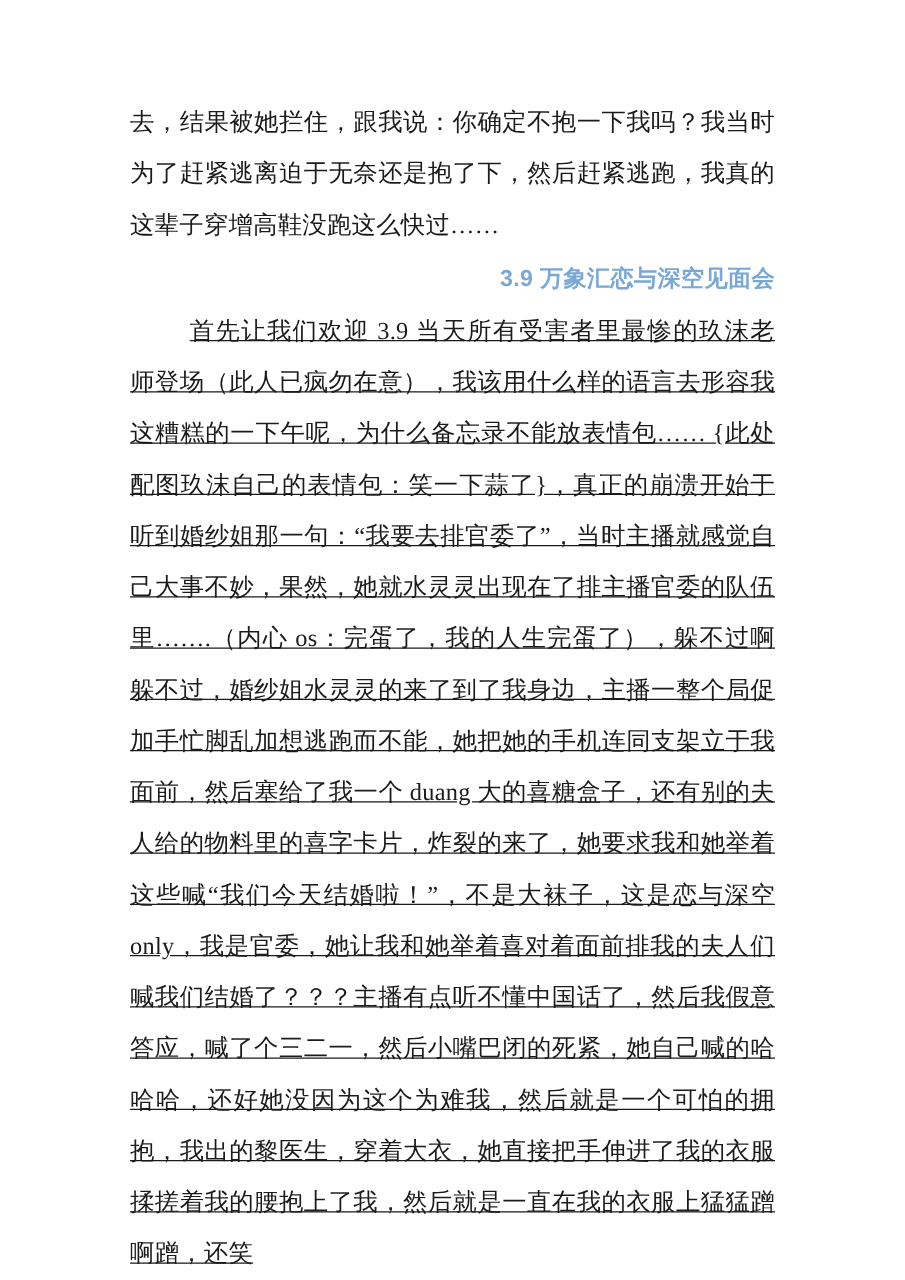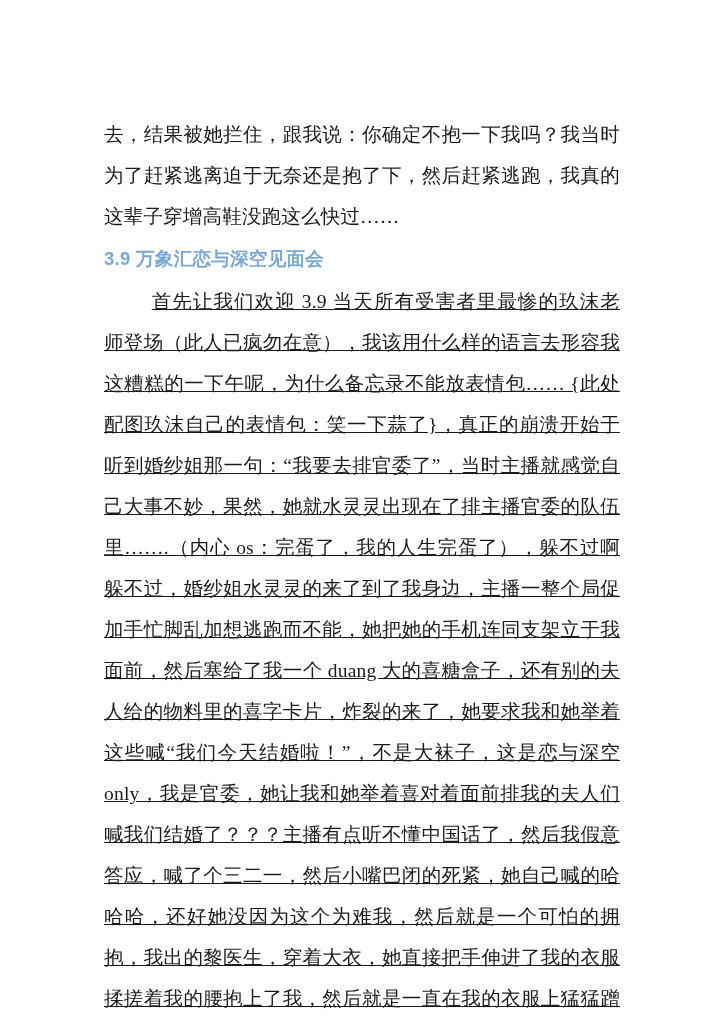--- a/index.html
+++ b/index.html
@@ -12,39 +12,40 @@
     height: 1024px;
     font-family: "Liberation Serif", "DejaVu Serif", serif;
     color: #1a1a1a;
     overflow: hidden;
   }
   .page {
     position: relative;
     width: 724px;
     height: 1024px;
     box-sizing: border-box;
-    padding: 114px 104px 0 104px;
+    padding: 78px 104px 0 104px;
     background: #ffffff;
   }
   .para {
     font-size: 19.5px;
     line-height: 41px;
     letter-spacing: 0.2px;
     text-align: justify;
     text-justify: inter-ideograph;
     margin: 0;
     color: #1b1b1b;
   }
   .heading {
     font-size: 18.5px;
     line-height: 40px;
     color: #7aa8d6;
     margin: 2px 0 0 0;
     letter-spacing: 0.3px;
     font-family: "Liberation Sans", sans-serif;
+    text-align: right;
   }
   .body-block {
     margin-top: 2px;
     text-decoration: underline;
   }
   .indent {
     text-indent: 2.45em;
   }
 </style>
 </head>

